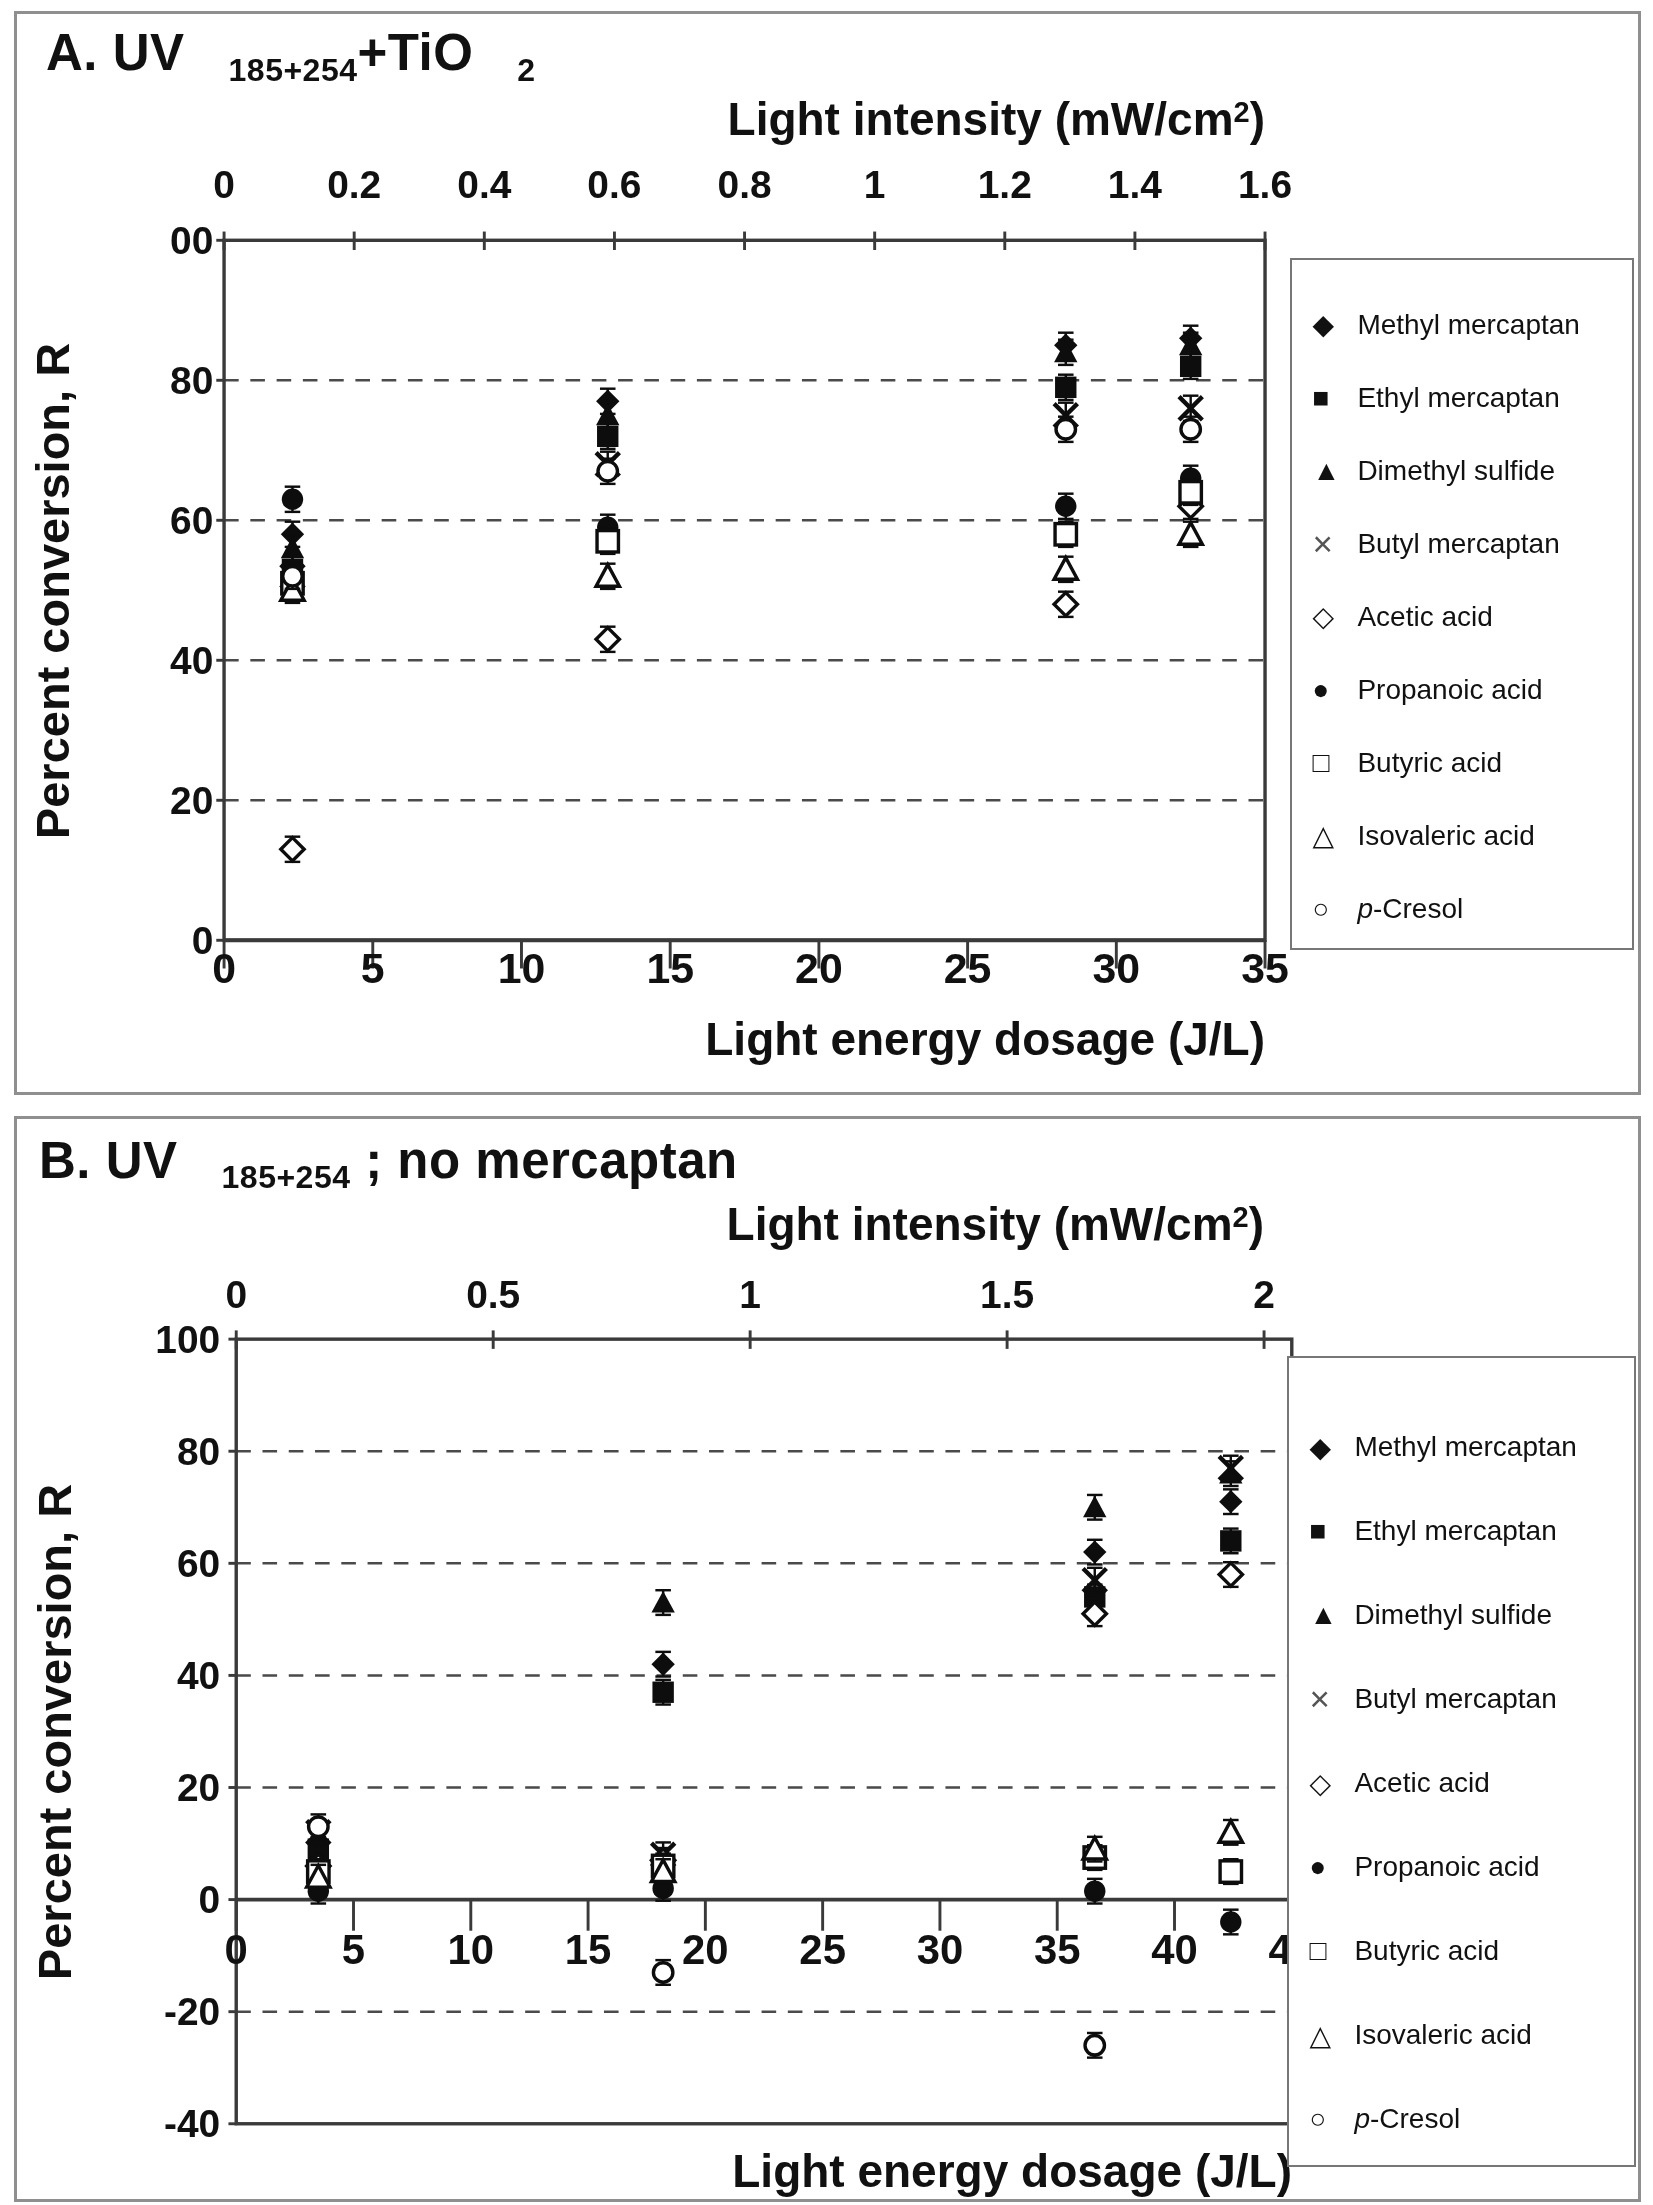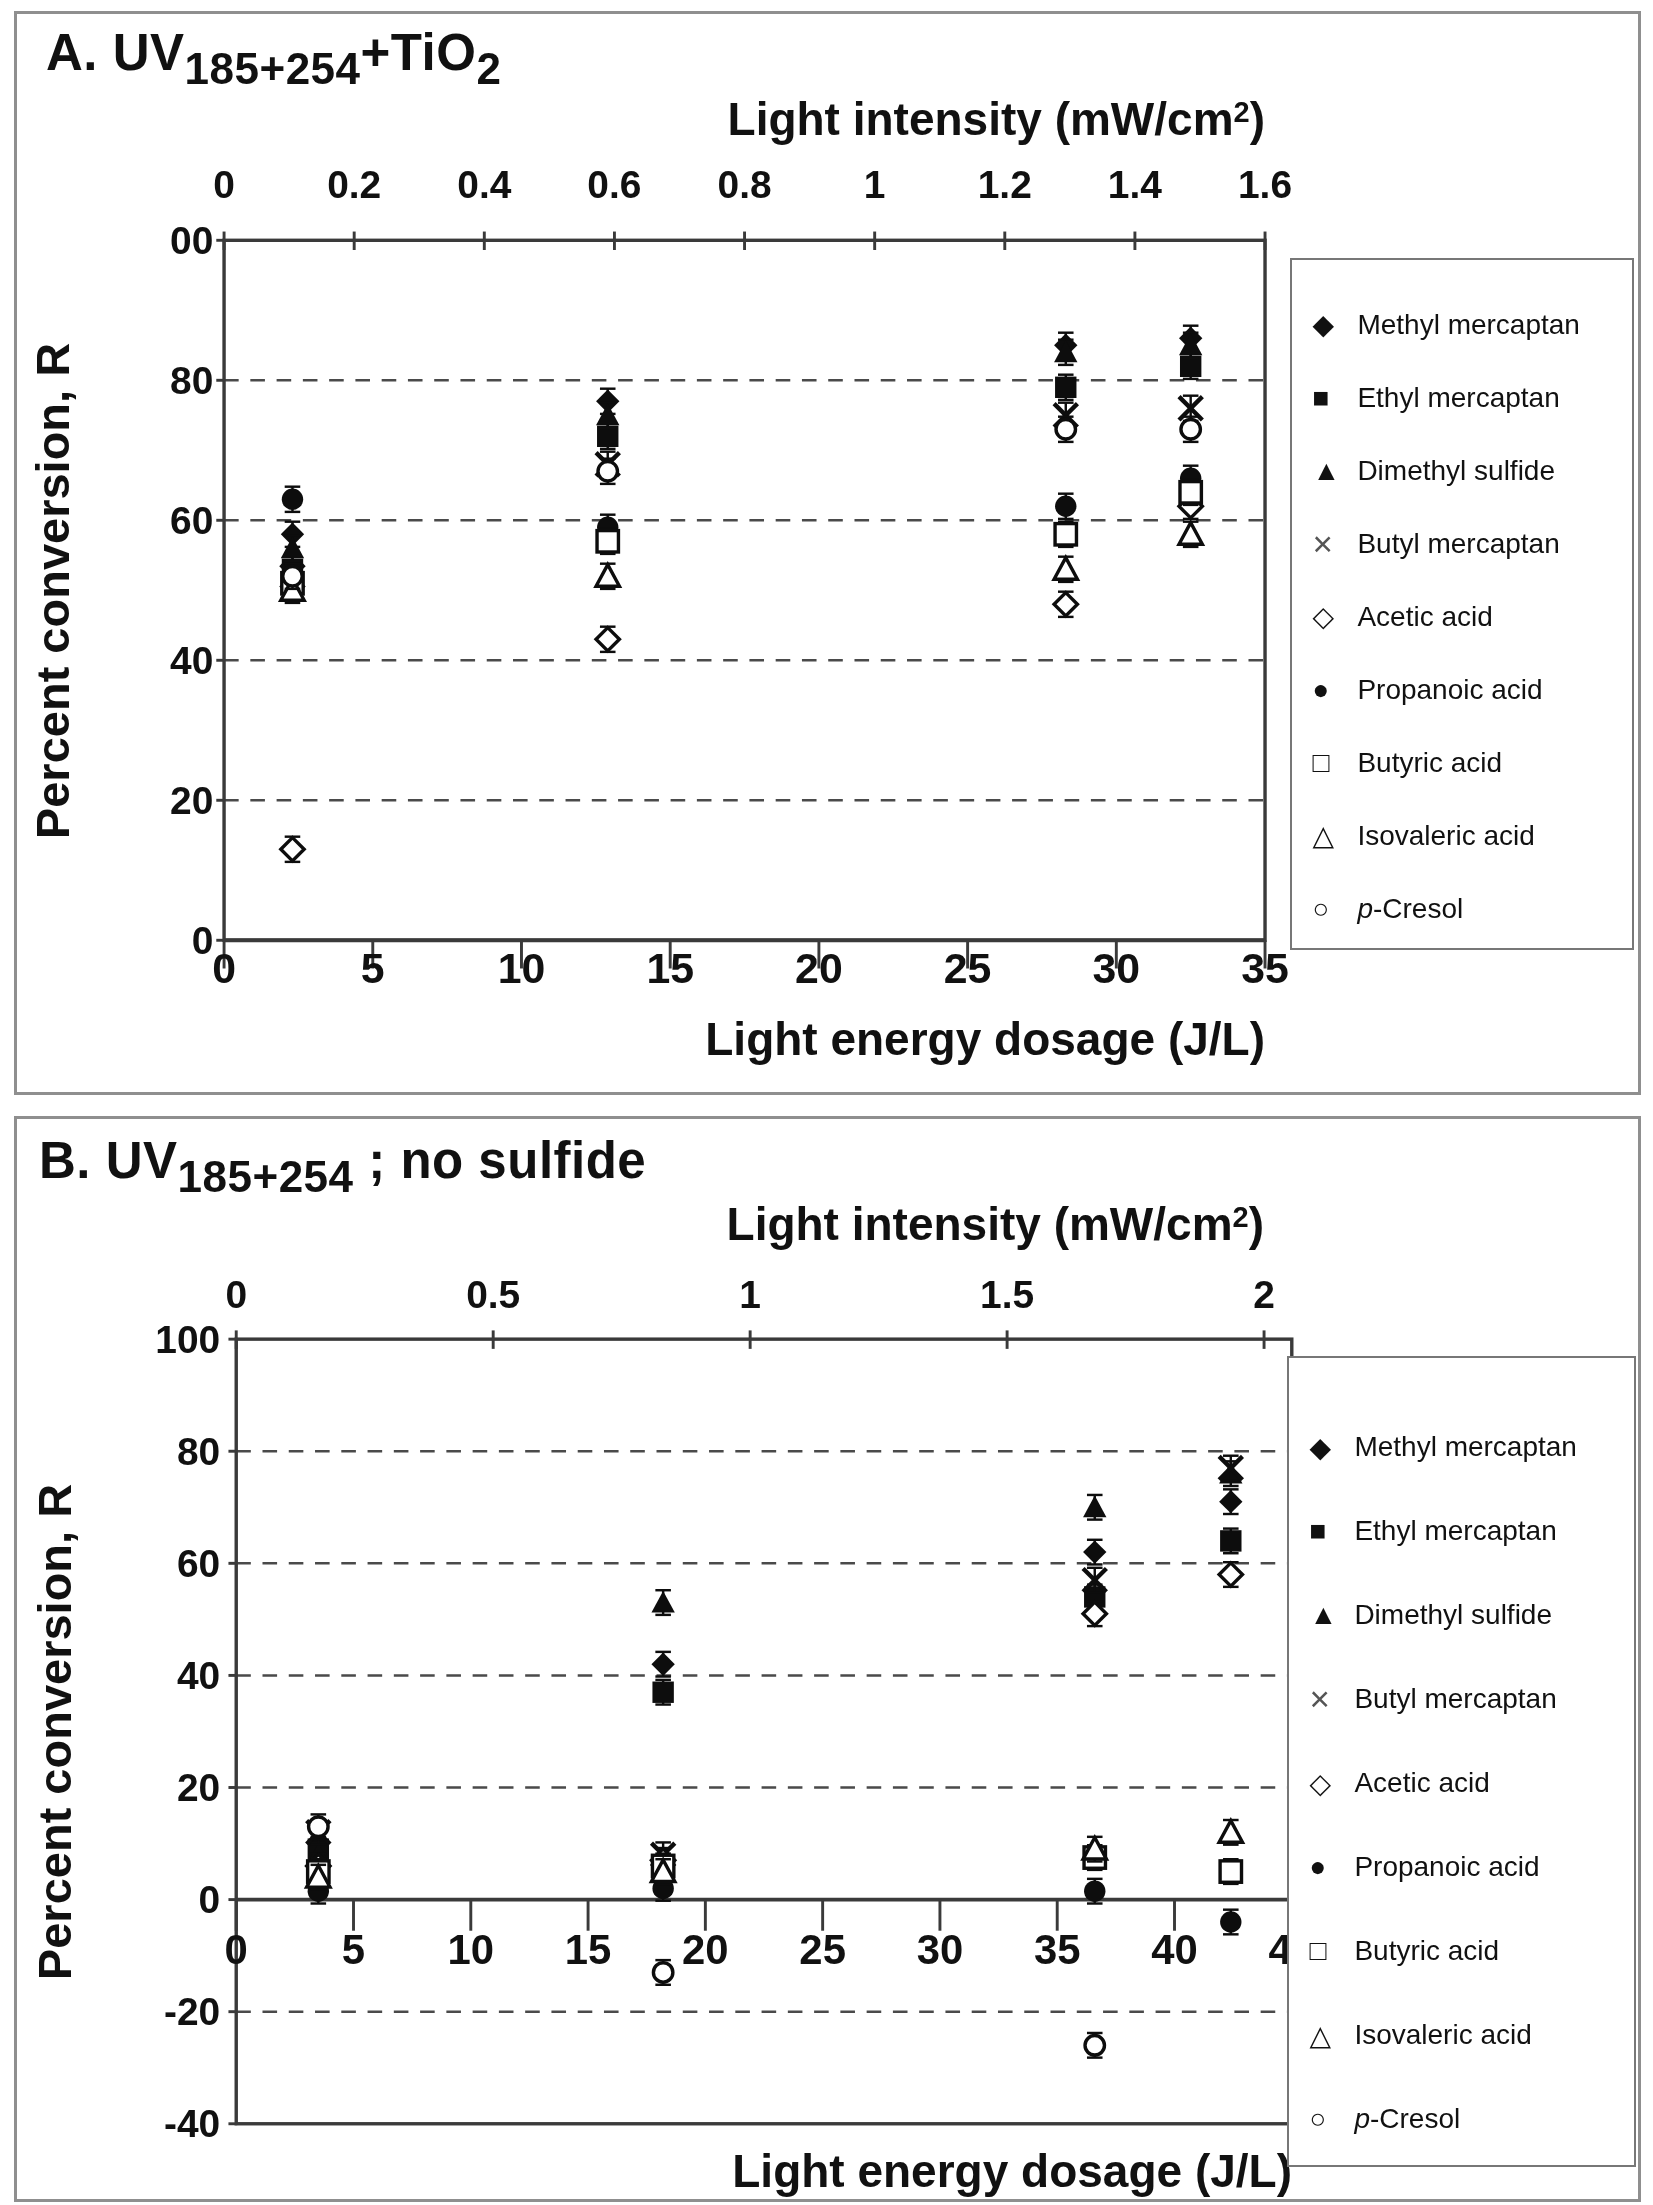--- a/index.html
+++ b/index.html
@@ -4,21 +4,21 @@
 <style>
   html,body{margin:0;padding:0;background:#ffffff;}
   body{width:1654px;height:2205px;position:relative;font-family:"Liberation Sans",sans-serif;color:#111;}
   .panel-box{position:absolute;border:3.9px solid #8f8f8f;background:#fff;box-sizing:border-box;}
   #panel-a-box{left:13.6px;top:10.7px;width:1627px;height:1084px;}
   #panel-b-box{left:13.6px;top:1116px;width:1627px;height:1086px;}
   svg.chart{position:absolute;left:0;top:0;width:1654px;height:2205px;overflow:visible;}
   .fig-title{position:absolute;font-weight:700;font-size:51px;letter-spacing:0.5px;white-space:nowrap;}
   #title-a{left:46px;top:23.4px;}
   #title-b{left:39px;top:1131px;}
-  .fig-title .sub{font-size:44px;vertical-align:-0.32em;font-weight:700;}
+  .fig-title .sub{font-size:32px;vertical-align:-0.32em;font-weight:700;margin-left:44px;}
   .axis-title{position:absolute;font-weight:700;font-size:46px;text-align:right;white-space:nowrap;}
   .axis-title .sup{font-size:29px;vertical-align:0.45em;}
   #top-title-a{left:224px;width:1041px;top:92px;}
   #top-title-b{left:236px;width:1028px;top:1197px;}
   #bottom-title-a{left:224px;width:1041px;top:1012px;}
   #bottom-title-b{left:236px;width:1056px;top:2144px;}
   .y-title{position:absolute;font-weight:700;font-size:47px;text-align:center;width:725px;height:54px;transform:rotate(-90deg);white-space:nowrap;}
   #y-title-a{left:-311px;top:564px;}
   #y-title-b{left:-309px;top:1705px;}
   .legend{position:absolute;border:2.4px solid #777;background:#fff;box-sizing:border-box;}
@@ -653,21 +653,21 @@
     <div class="legend-item">
       <span class="legend-glyph">△</span>
       <span class="legend-label">Isovaleric acid</span>
     </div>
     <div class="legend-item">
       <span class="legend-glyph">○</span>
       <span class="legend-label"><i>p</i>-Cresol</span>
     </div>
   </div>
 
-<div class="fig-title" id="title-b"><span>B.</span> <span>UV</span><span class="sub">185+254</span><span> ; no sulfide</span><span class="sub"></span></div>
+<div class="fig-title" id="title-b"><span>B.</span> <span>UV</span><span class="sub">185+254</span><span> ; no mercaptan</span><span class="sub"></span></div>
 <div class="axis-title" id="top-title-b"><span>Light intensity (mW/cm</span><span class="sup">2</span><span>)</span></div>
 <div class="y-title" id="y-title-b">Percent conversion, R</div>
 <div class="axis-title" id="bottom-title-b">Light energy dosage (J/L)</div>
 <div class="legend" id="legend-b">
     <div class="legend-item">
       <span class="legend-glyph">◆</span>
       <span class="legend-label">Methyl mercaptan</span>
     </div>
     <div class="legend-item">
       <span class="legend-glyph">■</span>

